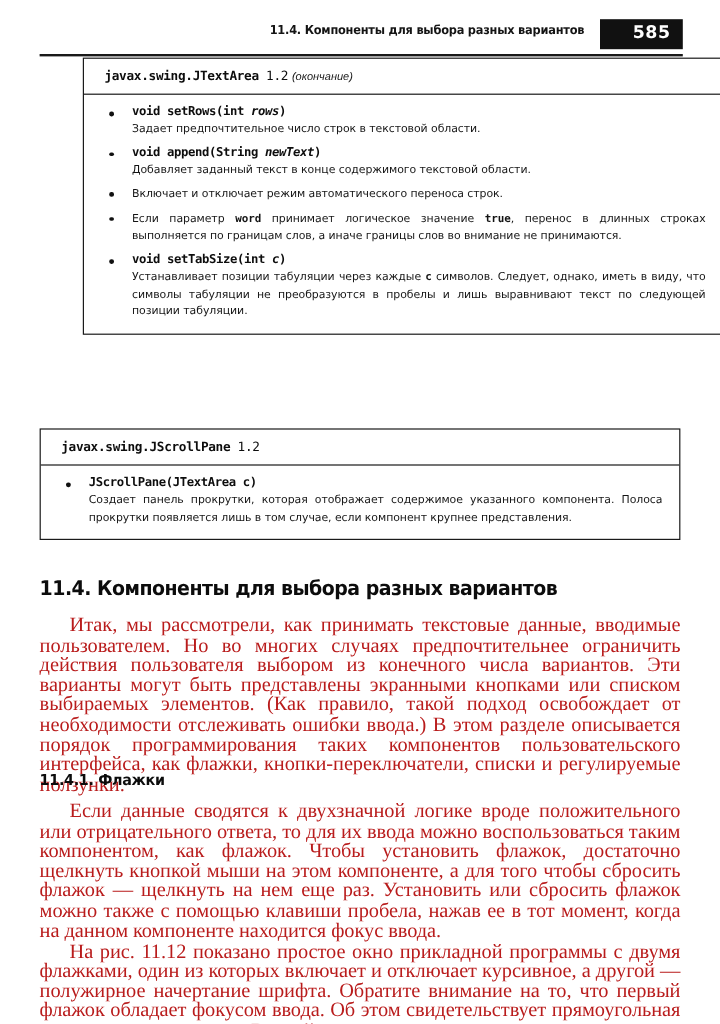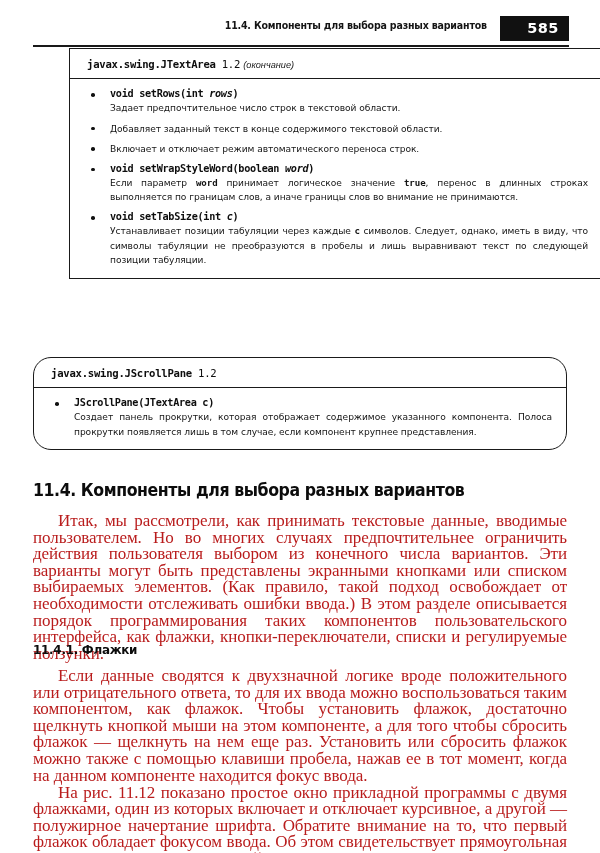--- a/index.html
+++ b/index.html
@@ -207,40 +207,40 @@
       <span class="api-class-name">javax.swing.JTextArea</span><span class="api-version">1.2</span><span class="api-note">(окончание)</span>
     </div>
     <div class="api-box-body" id="api-body-0">
         <div class="api-entry">
           <span class="api-bullet"></span>
           <div class="api-signature">void setRows(int <i>rows</i>)</div>
           <div class="api-desc">Задает предпочтительное число строк в текстовой области.</div>
         </div>
         <div class="api-entry">
           <span class="api-bullet"></span>
+          <div class="api-signature">void append(String <i>newText</i>)</div>
           <div class="api-desc">Добавляет заданный текст в конце содержимого текстовой области.</div>
         </div>
         <div class="api-entry">
           <span class="api-bullet"></span>
           <div class="api-desc">Включает и отключает режим автоматического переноса строк.</div>
         </div>
         <div class="api-entry">
           <span class="api-bullet"></span>
-          <div class="api-signature">void setWrapStyleWord(boolean <i>word</i>)</div>
           <div class="api-desc">Если параметр <code>word</code> принимает логическое значение <code>true</code>, перенос в длинных строках выполняется по границам слов, а иначе границы слов во внимание не принимаются.</div>
         </div>
         <div class="api-entry">
           <span class="api-bullet"></span>
           <div class="api-signature">void setTabSize(int <i>c</i>)</div>
           <div class="api-desc">Устанавливает позиции табуляции через каждые <code>c</code> символов. Следует, однако, иметь в виду, что символы табуляции не преобразуются в пробелы и лишь выравнивают текст по следующей позиции табуляции.</div>
         </div>
       </div>
   </div>
 
-  <div class="api-box" id="api-box-1" style="top:357px;border-radius:18px;">
+  <div class="api-box" id="api-box-1" style="top:357px;">
     <div class="api-box-header">
       <span class="api-class-name">javax.swing.JScrollPane</span><span class="api-version">1.2</span><span class="api-note"></span>
     </div>
     <div class="api-box-body" id="api-body-1">
         <div class="api-entry">
           <span class="api-bullet"></span>
           <div class="api-signature">JScrollPane(JTextArea c)</div>
           <div class="api-desc">Создает панель прокрутки, которая отображает содержимое указанного компонента. Полоса прокрутки появляется лишь в том случае, если компонент крупнее представления.</div>
         </div>
       </div>

